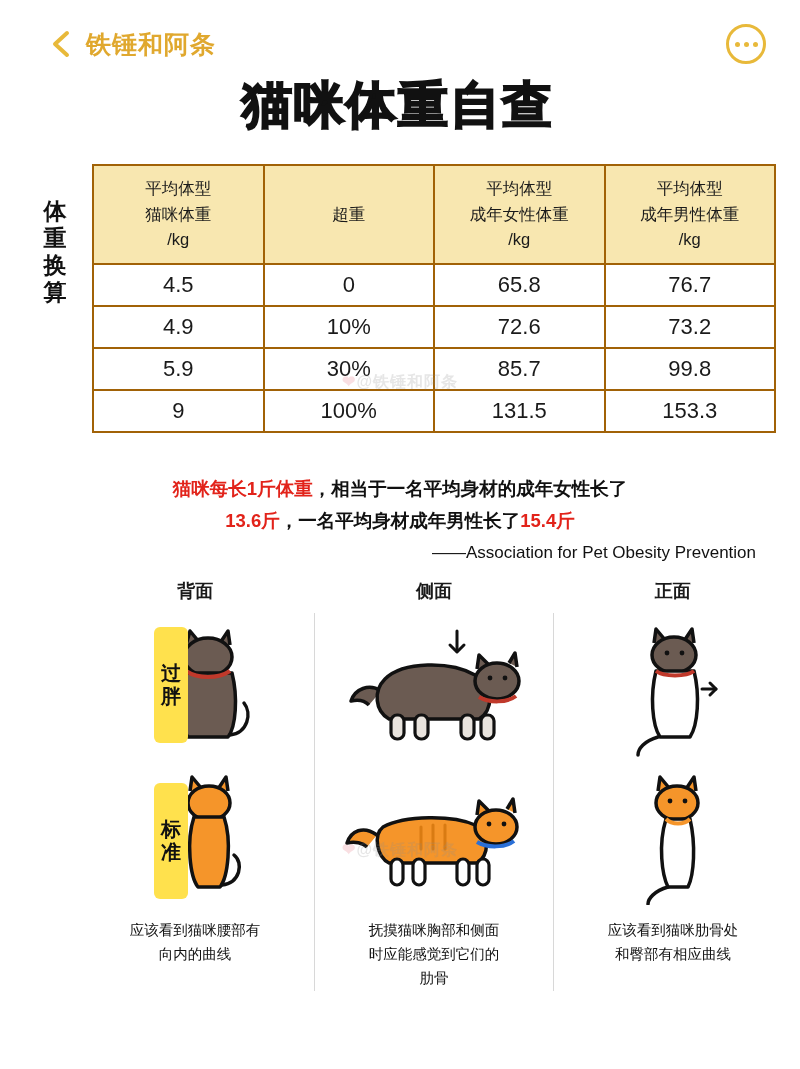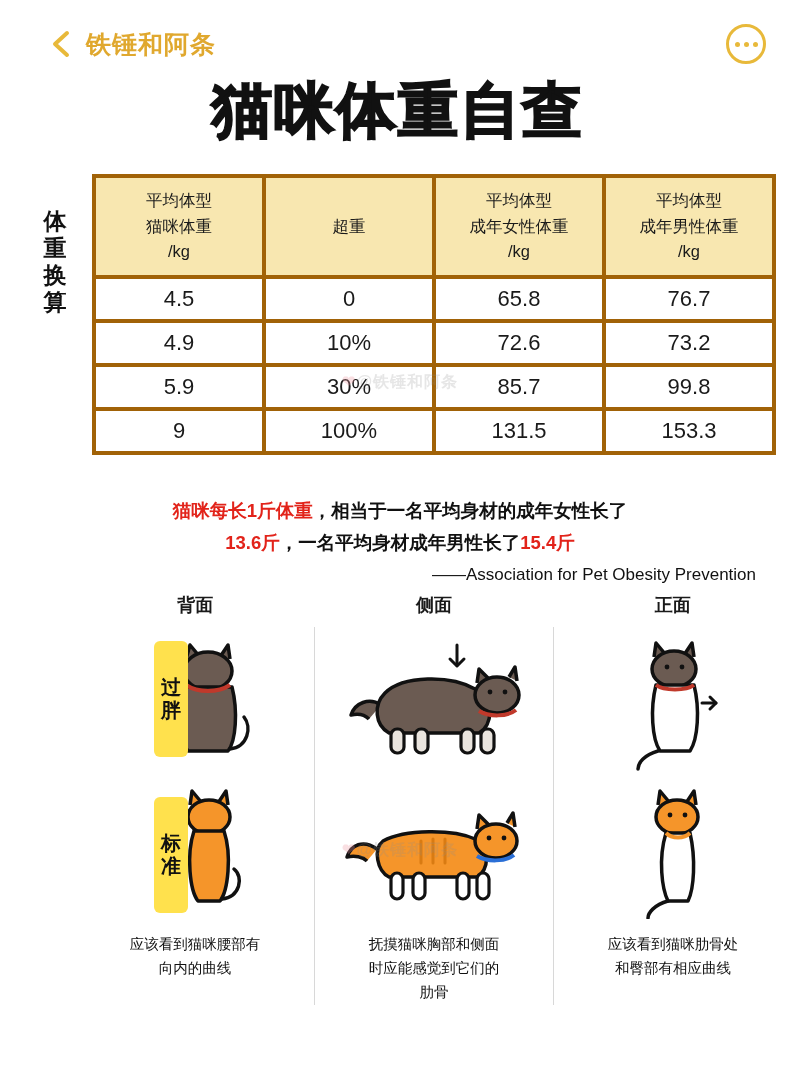--- a/index.html
+++ b/index.html
@@ -45,21 +45,21 @@
   }
   .more-dots i {
     width: 5px; height: 5px; border-radius: 50%;
     background: #e8b93a; display: block;
   }
 
   
   .title {
     font-family: "DejaVu Sans", sans-serif;
     font-weight: bold;
-    font-size: 60px;
+    font-size: 50px;
     line-height: 1;
     letter-spacing: 2px;
     text-align: center;
     margin: 22px 4px 0 0;
     color: #111;
     -webkit-text-stroke: 2px #111;
   }
 
   
   .table-zone {
@@ -80,21 +80,21 @@
     letter-spacing: 0;
     color: #111;
     writing-mode: horizontal-tb;
   }
   table {
     width: 100%;
     border-collapse: collapse;
     table-layout: fixed;
   }
   th, td {
-    border: 4px solid #a16207;
+    border: 2px solid #a16207;
     text-align: center;
     font-size: 16px;
     color: #1a1a1a;
   }
   thead th {
     background: #f8e7b0;
     font-weight: normal;
     padding: 10px 4px;
     line-height: 1.55;
     font-size: 16.5px;
@@ -119,21 +119,21 @@
     margin: 6px 24px 0 0;
     text-align: right;
     font-size: 17px;
     color: #111;
     padding-right: 20px;
   }
 
   
   .bottom {
     position: relative;
-    margin-top: 8px;
+    margin-top: 16px;
     padding-left: 76px;
     padding-right: 8px;
   }
   .col-heads {
     display: flex;
     text-align: center;
   }
   .col-heads > div {
     flex: 1;
     font-size: 18px;

